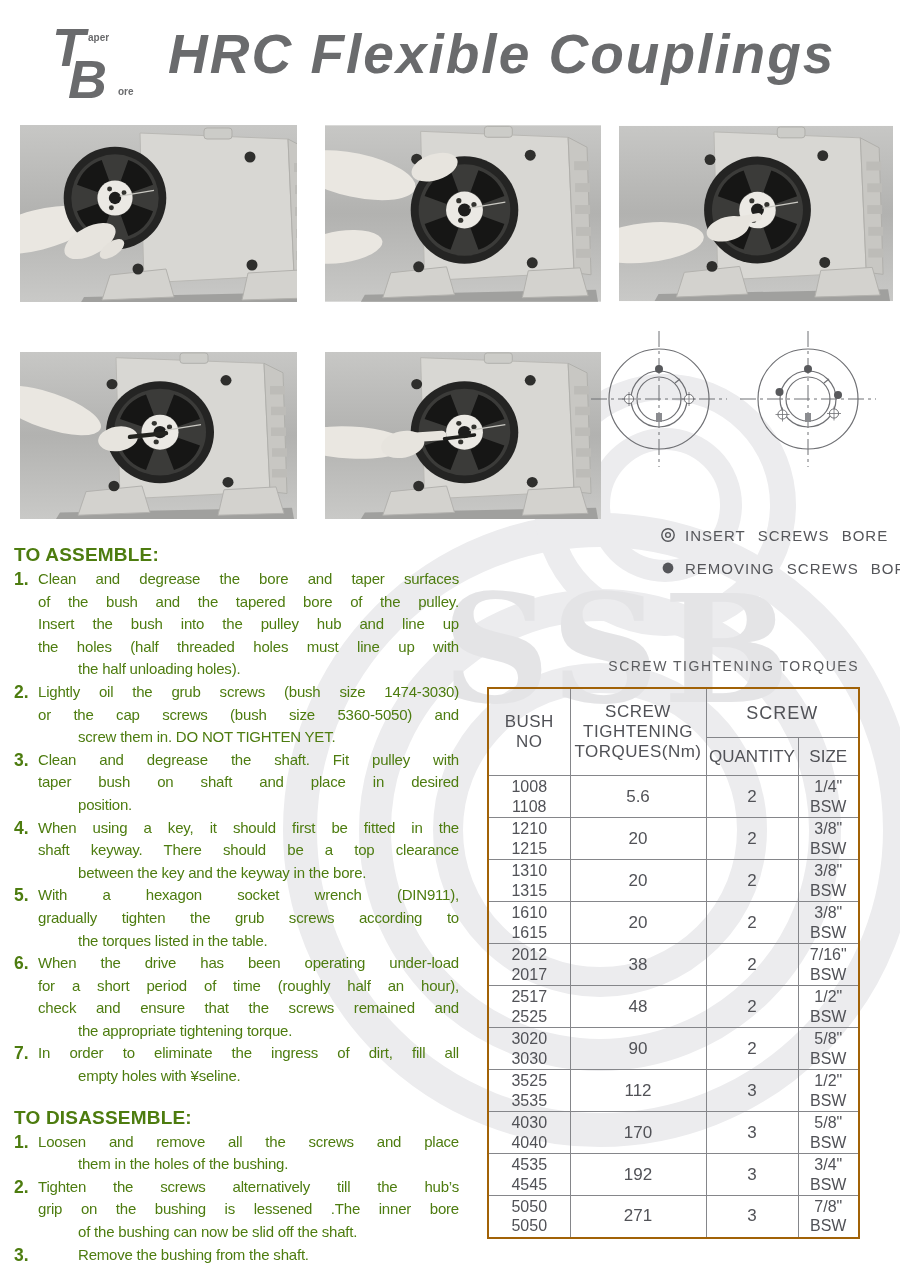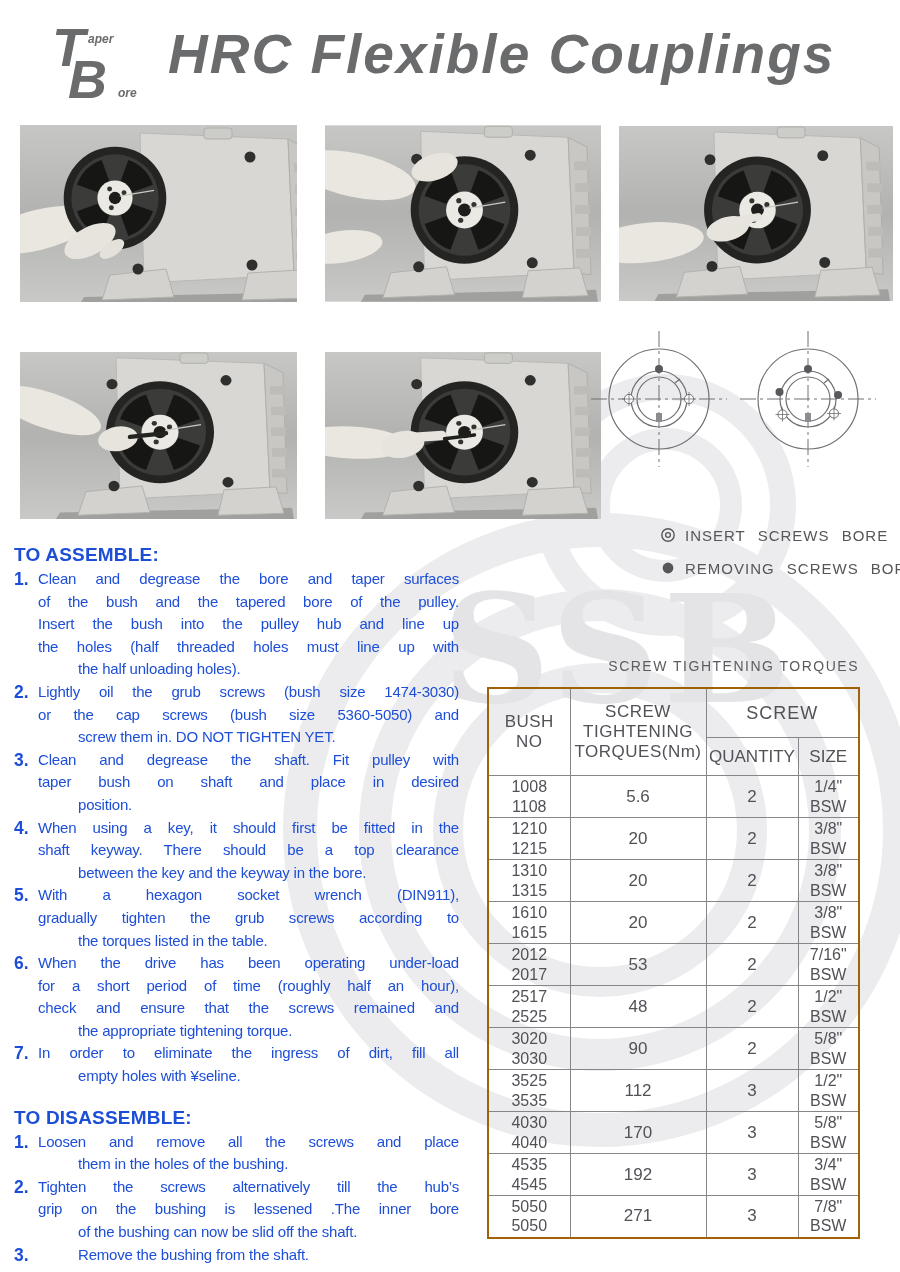--- a/index.html
+++ b/index.html
@@ -3,33 +3,33 @@
 <meta charset="utf-8">
 <style>
   html,body{margin:0;padding:0;background:#ffffff;}
   .page{position:relative;width:900px;height:1272px;background:#fff;overflow:hidden;
         font-family:"Liberation Sans",sans-serif;}
   
   .wm{position:absolute;left:0;top:0;z-index:0;}
   
   .logo{position:absolute;left:52px;top:20px;width:100px;height:90px;z-index:2;color:#6a6b6d;}
   .logo .big{position:absolute;font-weight:bold;font-style:italic;font-size:54px;line-height:1;}
-  .logo .sm{position:absolute;font-weight:bold;font-size:12px;font-style:italic;}
+  .logo .sm{position:absolute;font-weight:bold;font-size:10px;}
   .page-title{position:absolute;left:168px;top:24px;z-index:2;font-size:55px;line-height:1.1;
               font-weight:bold;font-style:italic;color:#6a6b6d;letter-spacing:2px;white-space:nowrap;}
   
   .photo{position:absolute;z-index:2;}
   
   .diagrams{position:absolute;left:585px;top:325px;z-index:2;}
   
   .legend{position:absolute;left:660px;top:526px;z-index:3;}
   .legend-row{display:flex;align-items:center;gap:9px;height:18px;margin-bottom:15px;}
   .legend-row span{font-size:15px;color:#55565a;letter-spacing:1px;word-spacing:7px;white-space:nowrap;}
   
-  .leftcol{position:absolute;left:14px;top:544px;width:445px;z-index:2;color:#1d4ed8;}
+  .leftcol{position:absolute;left:14px;top:544px;width:445px;z-index:2;color:#4d7c0f;}
   .sec-head{font-size:19px;font-weight:bold;margin:0 0 2px 0;letter-spacing:0.2px;}
   .instr{position:relative;padding-left:24px;}
   .instr .num{position:absolute;left:0;top:0;font-weight:bold;font-size:17.5px;line-height:22.6px;}
   .jl{font-size:15px;line-height:22.6px;font-weight:normal;letter-spacing:-0.2px;
       text-align:justify;text-align-last:justify;}
   .jl.last{text-align-last:left;margin-left:40px;}
   .gap{height:19px;}
   
   .tablewrap{position:absolute;left:487px;top:658px;width:372px;z-index:2;}
   .tbl-title{font-size:14px;color:#5b5c5f;letter-spacing:1.5px;text-align:right;
@@ -374,21 +374,21 @@
             <td class="c-size">
               <div>3/8"</div>
               <div>BSW</div>
             </td>
           </tr>
           <tr class="datarow">
             <td class="c-bush">
               <div>2012</div>
               <div>2017</div>
             </td>
-            <td class="c-tq">53</td>
+            <td class="c-tq">38</td>
             <td class="c-qty">2</td>
             <td class="c-size">
               <div>7/16"</div>
               <div>BSW</div>
             </td>
           </tr>
           <tr class="datarow">
             <td class="c-bush">
               <div>2517</div>
               <div>2525</div>

